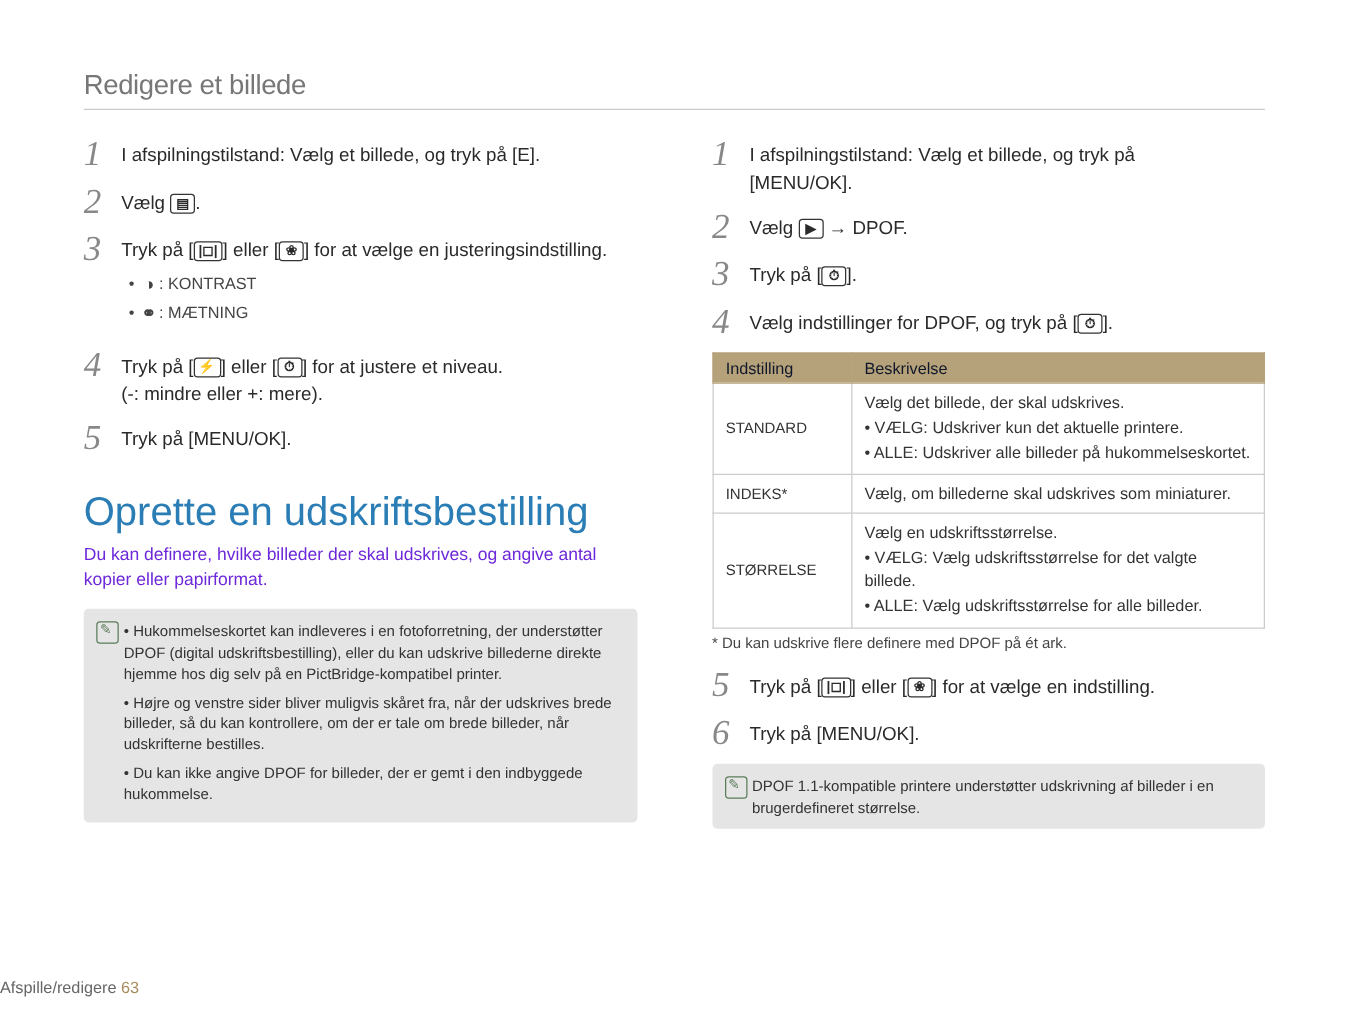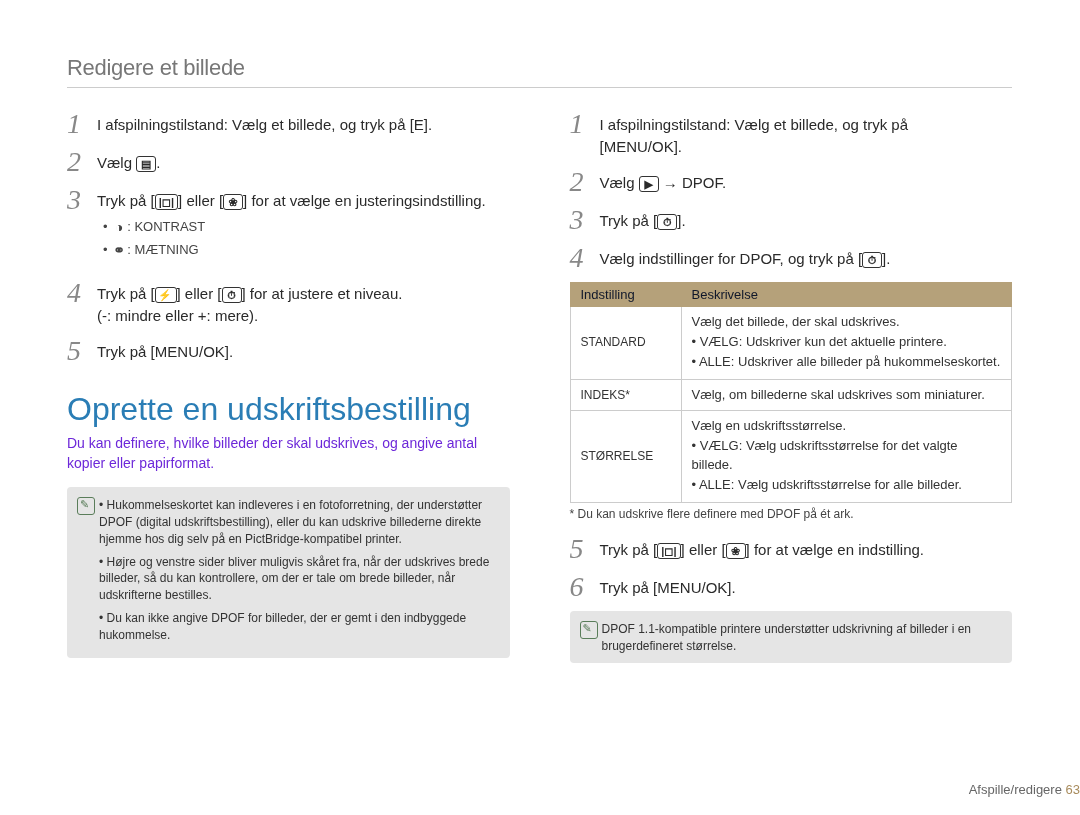--- a/index.html
+++ b/index.html
@@ -191,21 +191,21 @@
   p.footnote {
     font-size: 12px;
     color: #444;
     margin: 4px 0 14px 0;
   }
   .pagefoot {
     position: absolute;
     bottom: 18px;
     left: 0;
     right: 0;
-    text-align: right;
+    text-align: left;
     font-size: 13px;
     color: #666;
   }
   .pagefoot .num { color: #a88b5c; }
   b { font-weight: normal; }
 </style>
 </head>
 <body>
 
 <div class="page">

